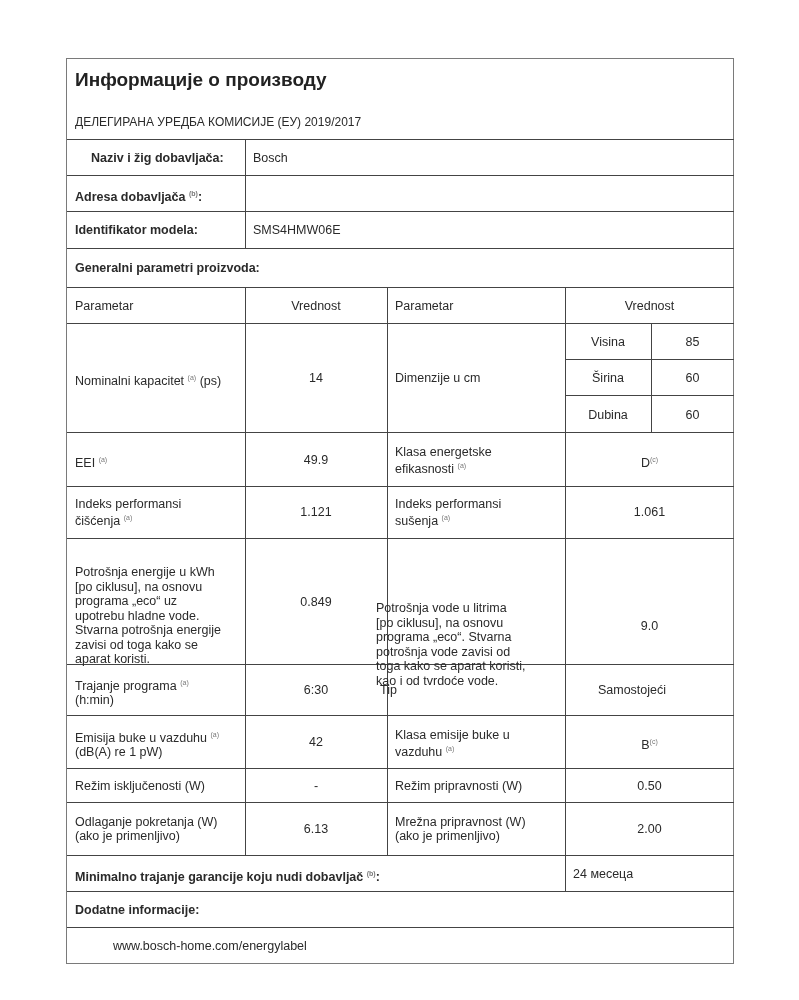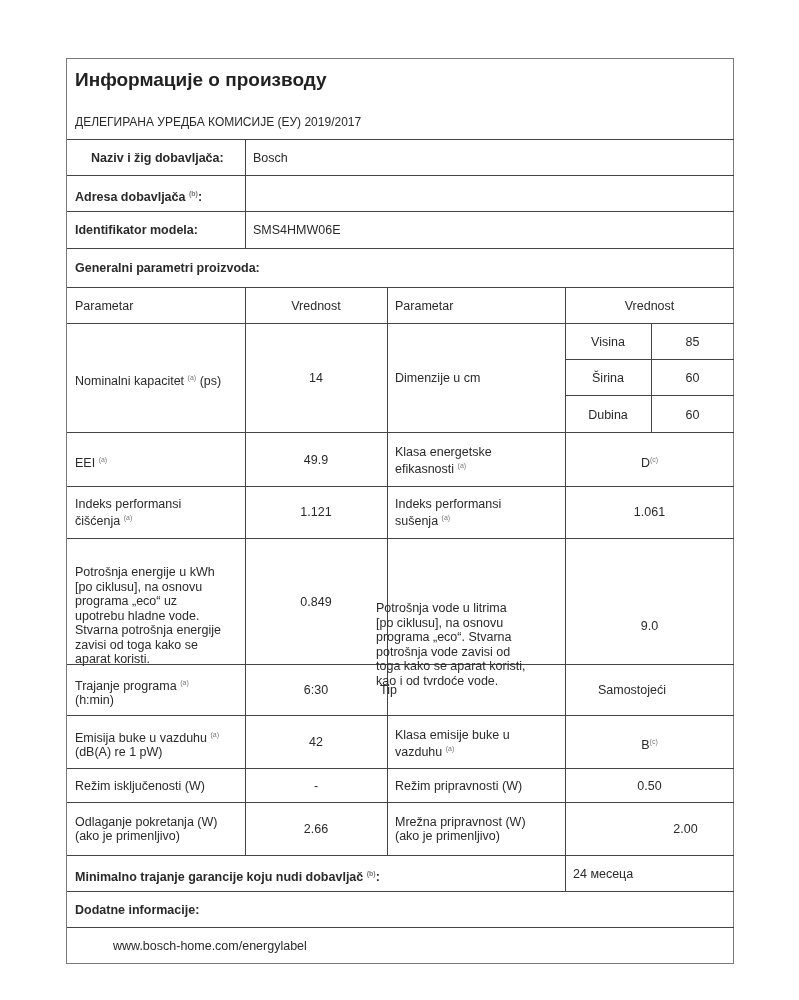--- a/index.html
+++ b/index.html
@@ -113,22 +113,22 @@
   <div class="t c" style="left:178px; width:142px; top:676px;">42</div>
   <div class="t" style="left:328px; top:669px;"><span>Klasa emisije buke u</span><br><span>vazduhu</span> <sup>(a)</sup></div>
   <div class="t c" style="left:498px; width:169px; top:676px;"><span>B</span><sup>(c)</sup></div>
 
   <div class="t" style="left:8px; top:720px;">Režim isključenosti (W)</div>
   <div class="t c" style="left:178px; width:142px; top:720px;">-</div>
   <div class="t" style="left:328px; top:720px;">Režim pripravnosti (W)</div>
   <div class="t c" style="left:498px; width:169px; top:720px;">0.50</div>
 
   <div class="t" style="left:8px; top:756px;"><span>Odlaganje pokretanja (W)</span><br><span>(ako je primenljivo)</span></div>
-  <div class="t c" style="left:178px; width:142px; top:763px;">2.66</div>
+  <div class="t c" style="left:178px; width:142px; top:763px;">6.13</div>
   <div class="t" style="left:328px; top:756px;"><span>Mrežna pripravnost (W)</span><br><span>(ako je primenljivo)</span></div>
-  <div class="t c" style="left:498px; width:169px; top:763px;padding-left:36px;">2.00</div>
+  <div class="t c" style="left:498px; width:169px; top:763px;">2.00</div>
 
   <div class="t b" style="left:8px; top:808px;"><span>Minimalno trajanje garancije koju nudi dobavljač</span> <sup>(b)</sup><span>:</span></div>
   <div class="t" style="left:506px; top:808px;">24 месеца</div>
 
   <div class="t b" style="left:8px; top:844px;">Dodatne informacije:</div>
   <div class="t" style="left:10px; top:880px;margin-left:36px;">www.bosch-home.com/energylabel</div>
 </div>
 
 </body></html>

